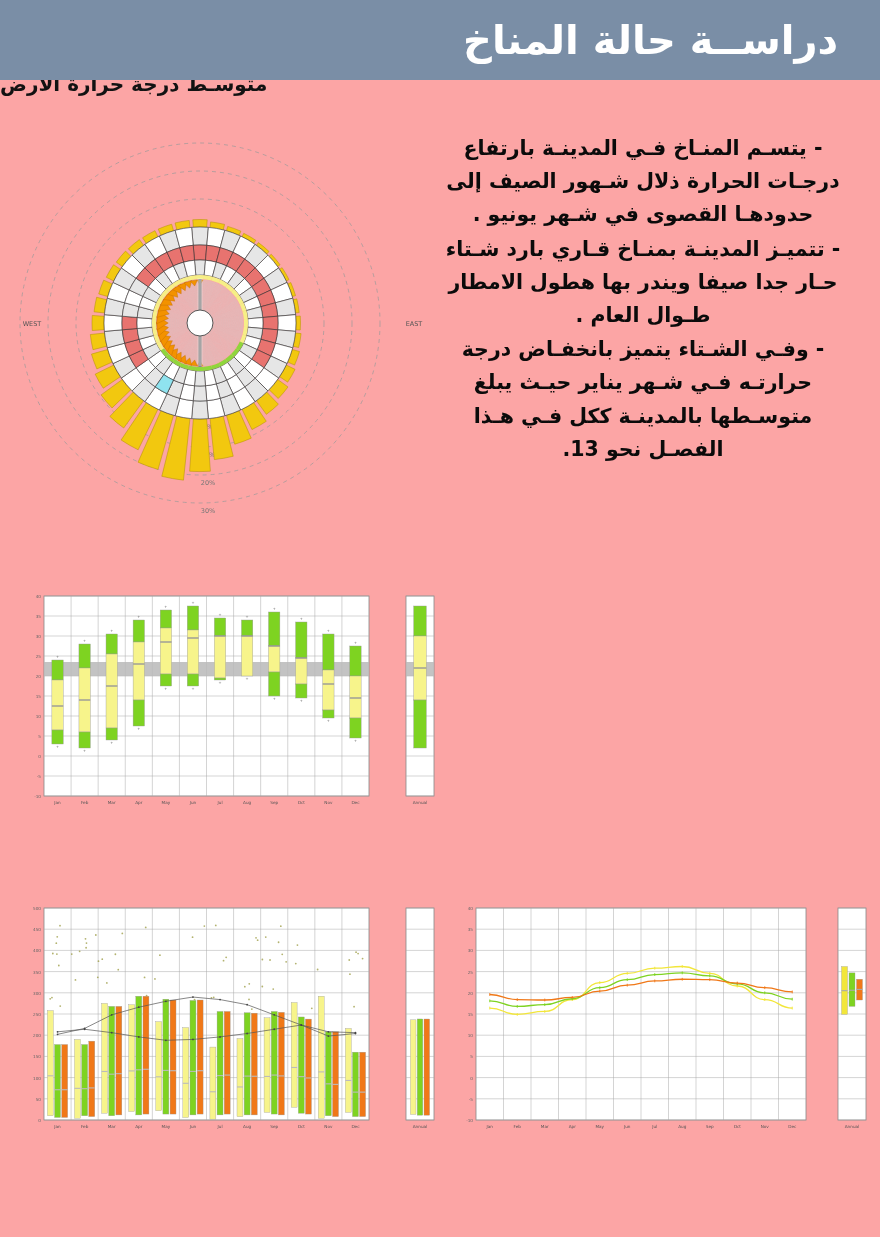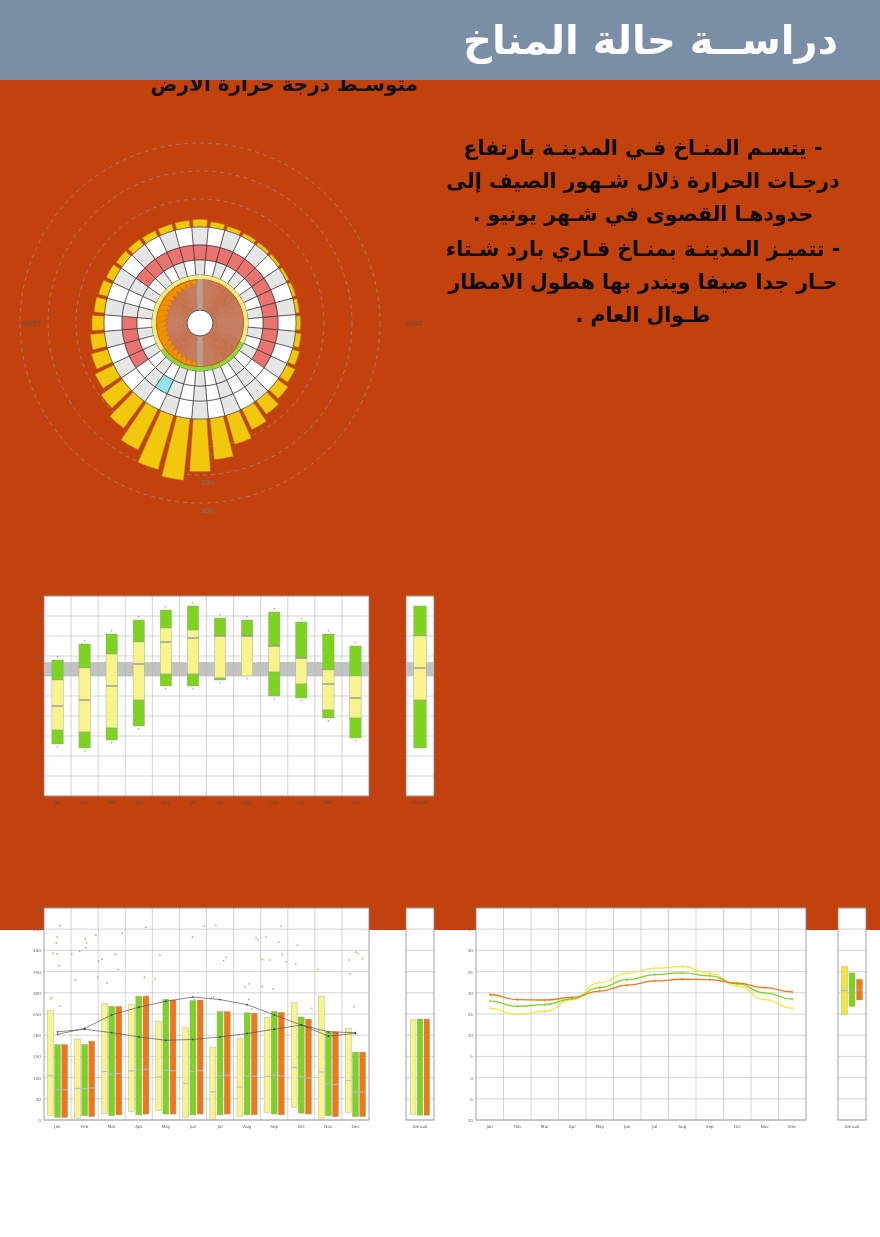--- a/index.html
+++ b/index.html
@@ -2,21 +2,21 @@
 <html><head>
 <meta charset="utf-8">
 <style>
   * { box-sizing: border-box; margin: 0; padding: 0; }
   html, body {
     width: 880px; height: 1237px;
     background: #ffffff;
     font-family: "DejaVu Sans", "Liberation Sans", sans-serif;
     overflow: hidden;
   }
-  #page { position: relative; width: 880px; height: 930px; background:#c2410c; }
+  #page { position: relative; width: 880px; height: 1237px; background:#fca5a5; }
 
   
   .header-bar {
     position: absolute; left: 0; top: 0; width: 880px; height: 80px;
     background: #7a8ea6;
     display: flex; align-items: center; justify-content: flex-end;
   }
   .header-title {
     color: #ffffff; font-size: 40px; font-weight: 700;
     letter-spacing: 1px; padding-right: 42px; direction: rtl;
@@ -28,21 +28,21 @@
     position: absolute; right: 28px; top: 132px; width: 418px;
     direction: rtl; text-align: center;
     font-size: 20.5px; line-height: 1.62; color: #0b0b0b;
     font-weight: 700; font-family: "DejaVu Sans", sans-serif;
   }
   .body-text p { margin: 0 0 1px 0; }
 
   
   .figure { position: absolute; }
   .caption {
-    direction: rtl; text-align: right;
+    direction: rtl; text-align: left;
     font-size: 20px; font-weight: 700; color: #121212;
     font-family: "DejaVu Sans", sans-serif;
   }
 
   
   #windrose-fig { left: 8px; top: 118px; width: 430px; height: 420px; }
   #windrose-caption { left: 8px; top: 548px; width: 430px; }
 
   
   .plot-svg { display: block; }
@@ -61,20 +61,21 @@
 
 <div id="page">
 
   <div class="header-bar">
     <div class="header-title">دراســة حالة المناخ</div>
   </div>
 
   <div class="body-text">
     <p>- يتسـم المنـاخ فـي المدينـة بارتفاع درجـات الحرارة ذلال شـهور الصيف إلى حدودهـا القصوى في شـهر يونيو .</p>
     <p>- تتميـز المدينـة بمنـاخ قـاري بارد شـتاء حـار جدا صيفا ويندر بها هطول الامطار طـوال العام .</p>
+    <p>- وفـي الشـتاء يتميز بانخفـاض درجة حرارتـه فـي شـهر يناير حيـث يبلغ متوسـطها بالمدينـة ككل فـي هـذا الفصـل نحو 13.</p>
   </div>
 
   <div class="figure" id="windrose-fig">
     <svg class="plot-svg" id="windrose-svg" width="430" height="420" viewBox="0 0 430 420">
         <circle cx="192" cy="205" r="96" fill="none" stroke="#9a9a9a" stroke-width="0.7" stroke-dasharray="4 4"></circle>
         <text x="200" y="311" font-size="6.5" text-anchor="middle" fill="#777" font-family="&quot;DejaVu Sans&quot;, sans-serif">0%</text>
         <circle cx="192" cy="205" r="124" fill="none" stroke="#9a9a9a" stroke-width="0.7" stroke-dasharray="4 4"></circle>
         <text x="200" y="339" font-size="6.5" text-anchor="middle" fill="#777" font-family="&quot;DejaVu Sans&quot;, sans-serif">10%</text>
         <circle cx="192" cy="205" r="152" fill="none" stroke="#9a9a9a" stroke-width="0.7" stroke-dasharray="4 4"></circle>
         <text x="200" y="367" font-size="6.5" text-anchor="middle" fill="#777" font-family="&quot;DejaVu Sans&quot;, sans-serif">20%</text>

